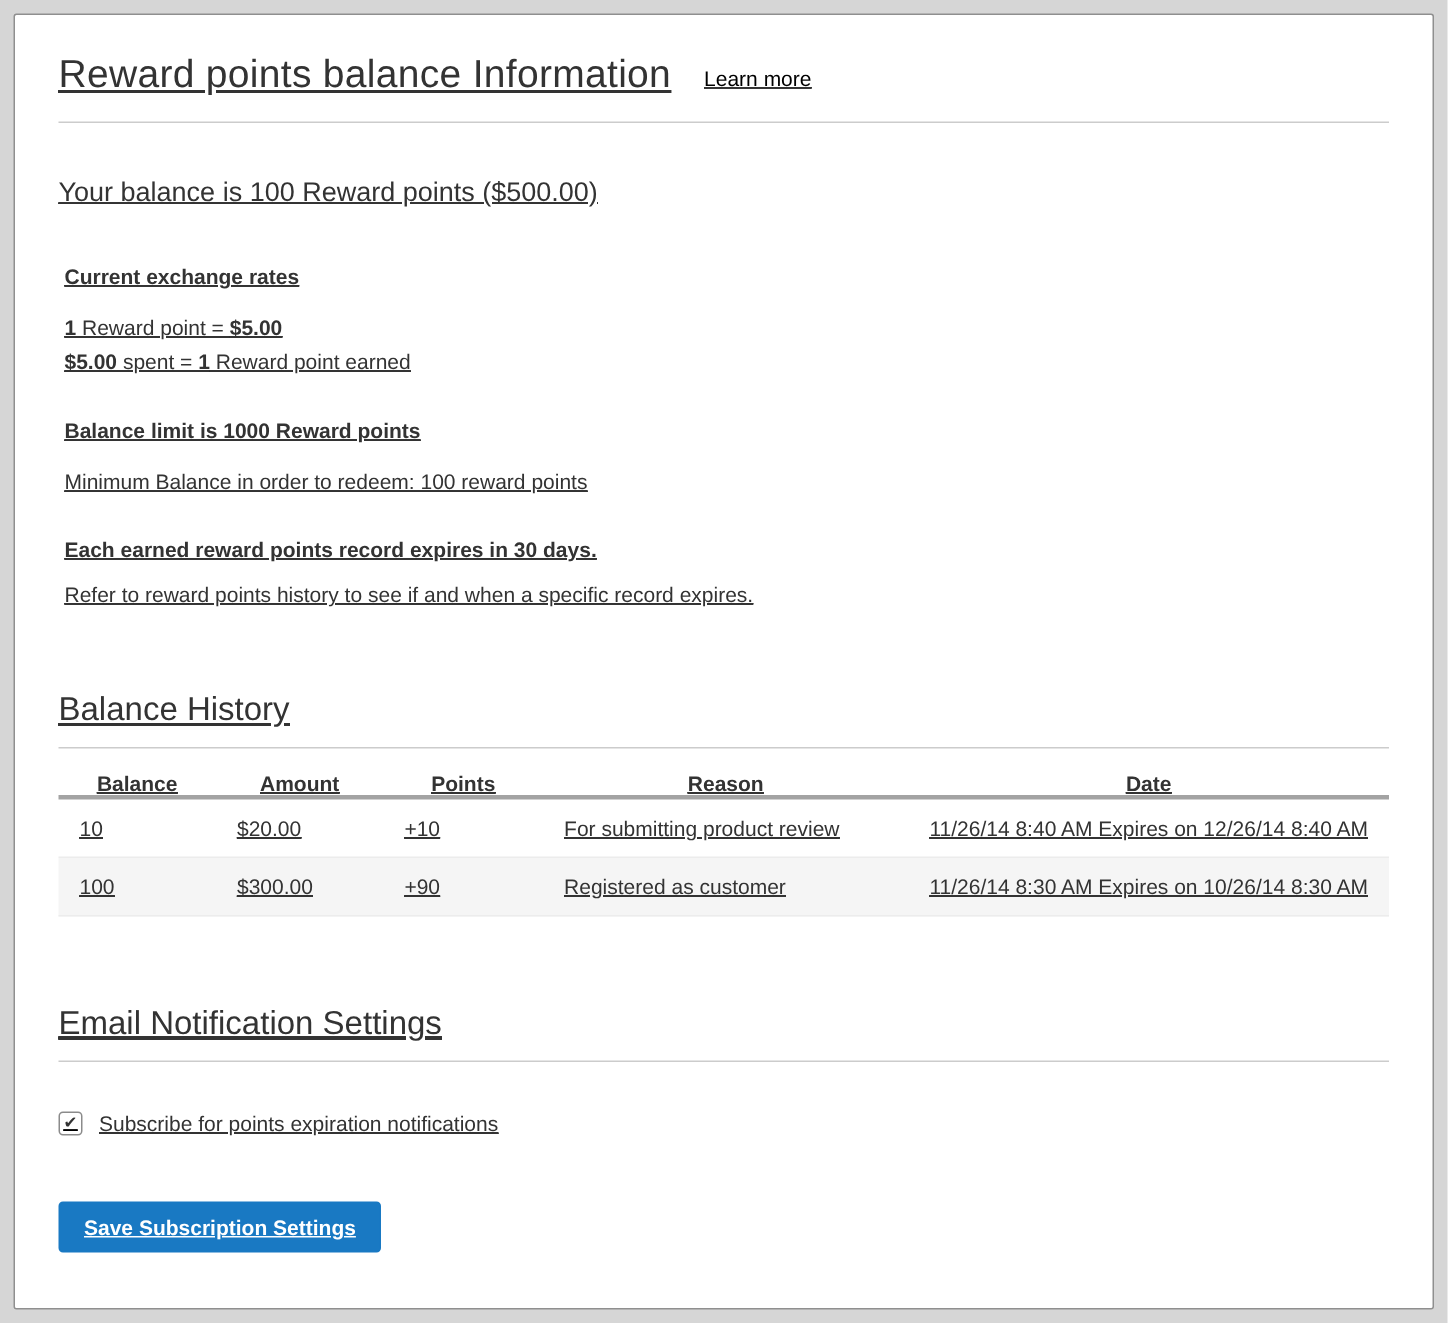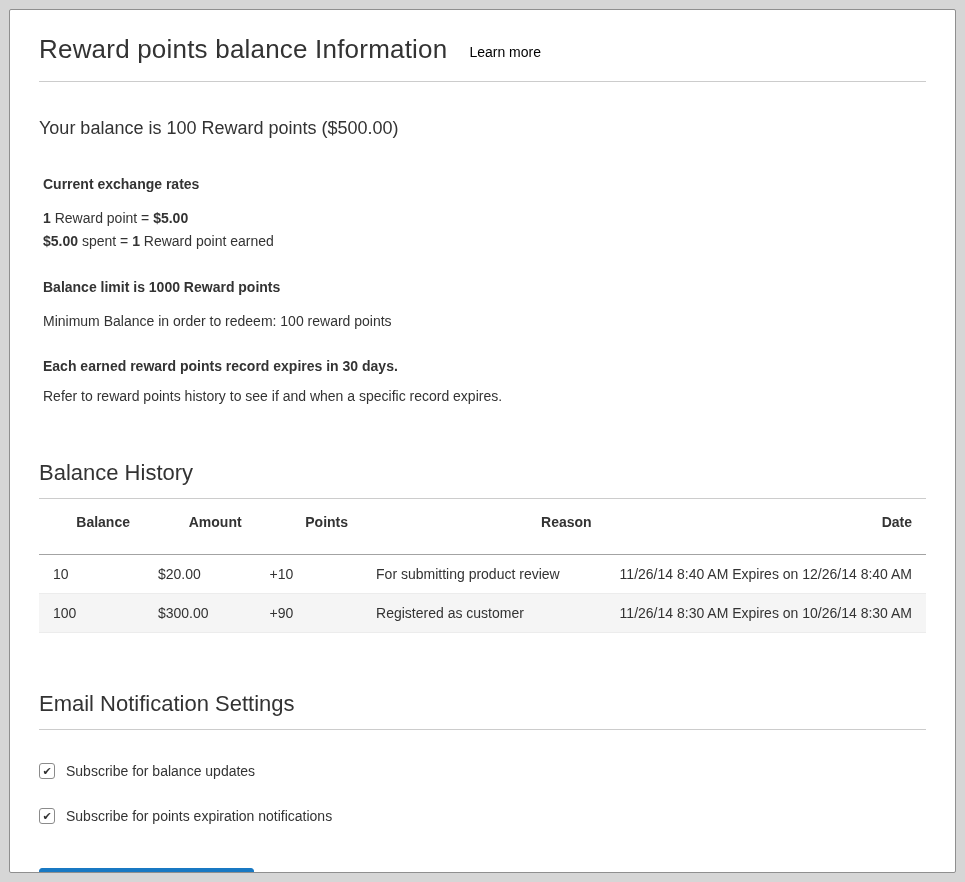--- a/index.html
+++ b/index.html
@@ -1,15 +1,15 @@
 <!DOCTYPE html>
 <html><head>
 <meta charset="utf-8">
 <style>
-  * { box-sizing: border-box; }
+  * { box-sizing: border-box; text-decoration: underline; }
   html, body { margin: 0; padding: 0; }
   body {
     width: 965px;
     height: 882px;
     background: #d6d6d6;
     font-family: "Liberation Sans", "DejaVu Sans", sans-serif;
     color: #333;
   }
   .viewport {
     width: 965px;
@@ -74,24 +74,24 @@
   .history-section { margin-top: 54px; }
   .email-section { margin-top: 58px; }
 
   
   table.history {
     width: 100%;
     border-collapse: collapse;
     font-size: 14px;
   }
   table.history th {
-    text-align: right;
+    text-align: center;
     font-weight: bold;
-    padding: 15px 14px 24px 14px;
-    border-bottom: 1px solid #a3a3a3;
+    padding: 15px 14px 0 14px;
+    border-bottom: 3px solid #a3a3a3;
     white-space: nowrap;
   }
   table.history td {
     padding: 11px 14px;
     border-bottom: 1px solid #ececec;
   }
   table.history tbody tr:nth-child(even) { background: #f5f5f5; }
   th.col-balance { width: 106px; }
   th.col-amount  { width: 113px; }
   th.col-points  { width: 108px; }
@@ -195,24 +195,20 @@
             <td>Registered as customer</td>
             <td class="cell-date">11/26/14 8:30 AM Expires on 10/26/14 8:30 AM</td>
           </tr>
         </tbody>
       </table>
     </div>
 
     <div class="email-section">
       <h2 class="section-heading">Email Notification Settings</h2>
 
-      <div class="option">
-        <input type="checkbox" id="opt-balance" checked="true" style="">
-        <label for="opt-balance">Subscribe for balance updates</label>
-      </div>
 
       <div class="option">
         <input type="checkbox" id="opt-expiration" checked="true" style="">
         <label for="opt-expiration">Subscribe for points expiration notifications</label>
       </div>
 
       <button class="primary-btn">Save Subscription Settings</button>
     </div>
 
   </div>

